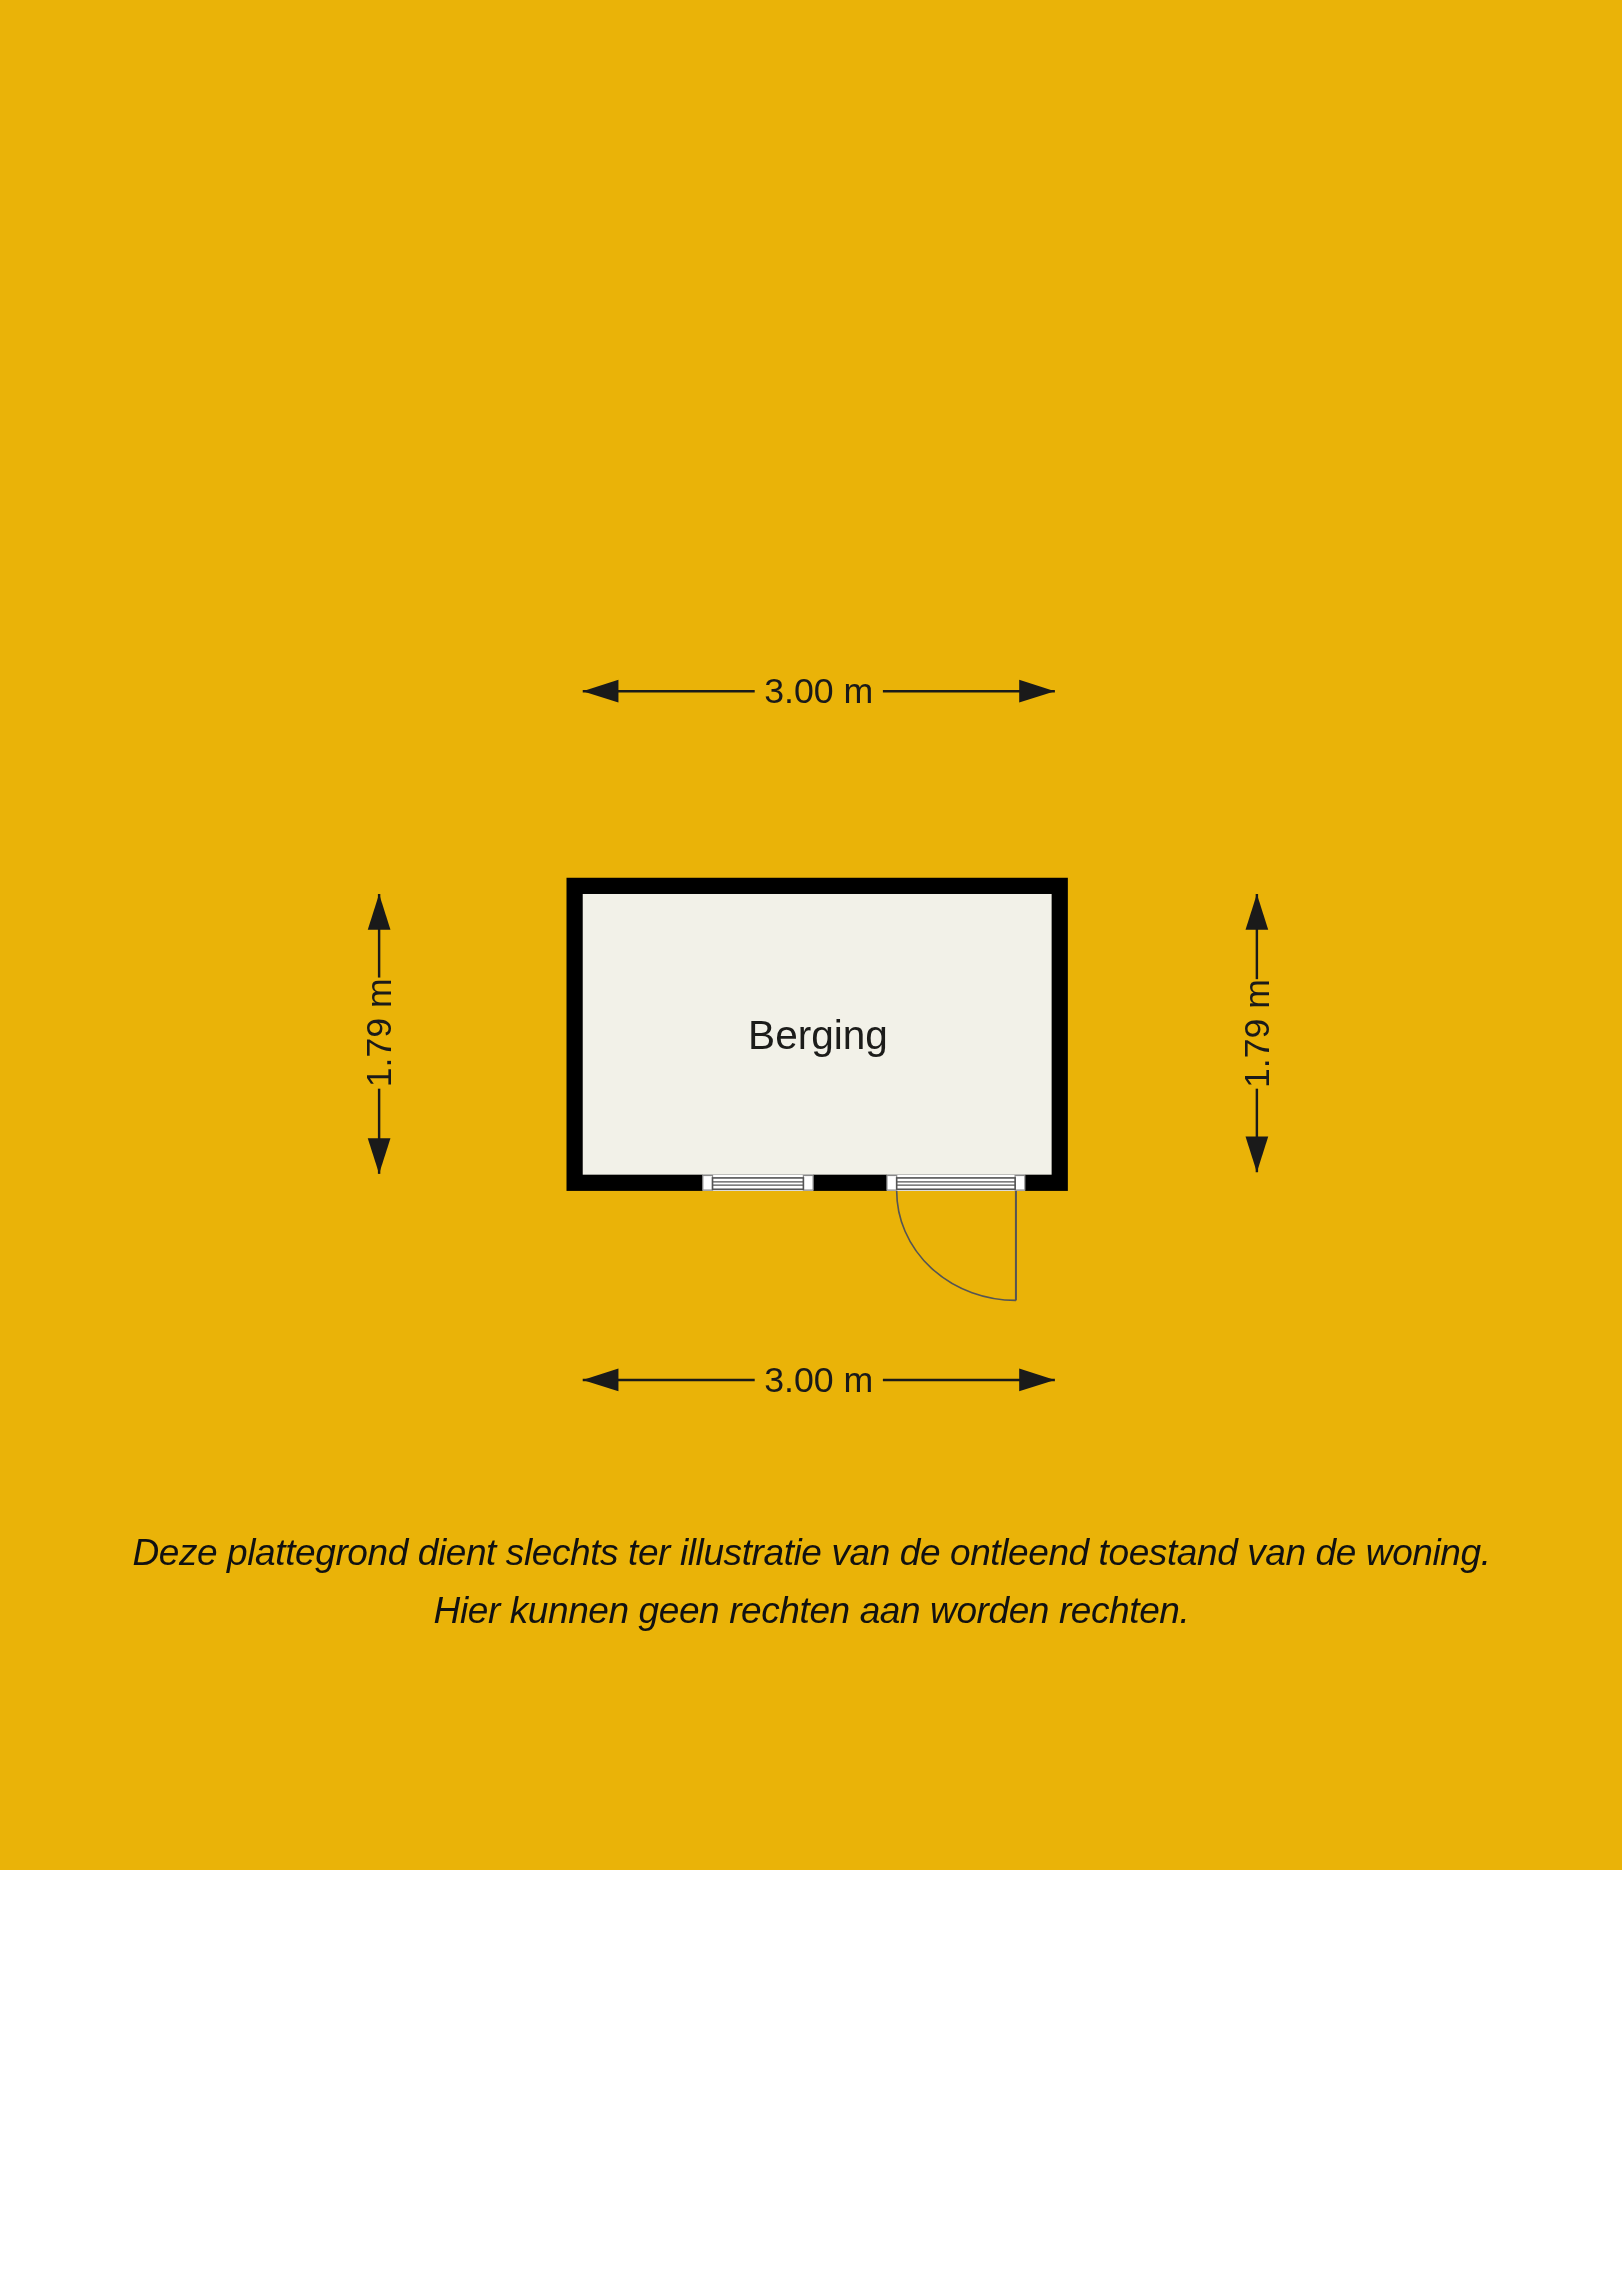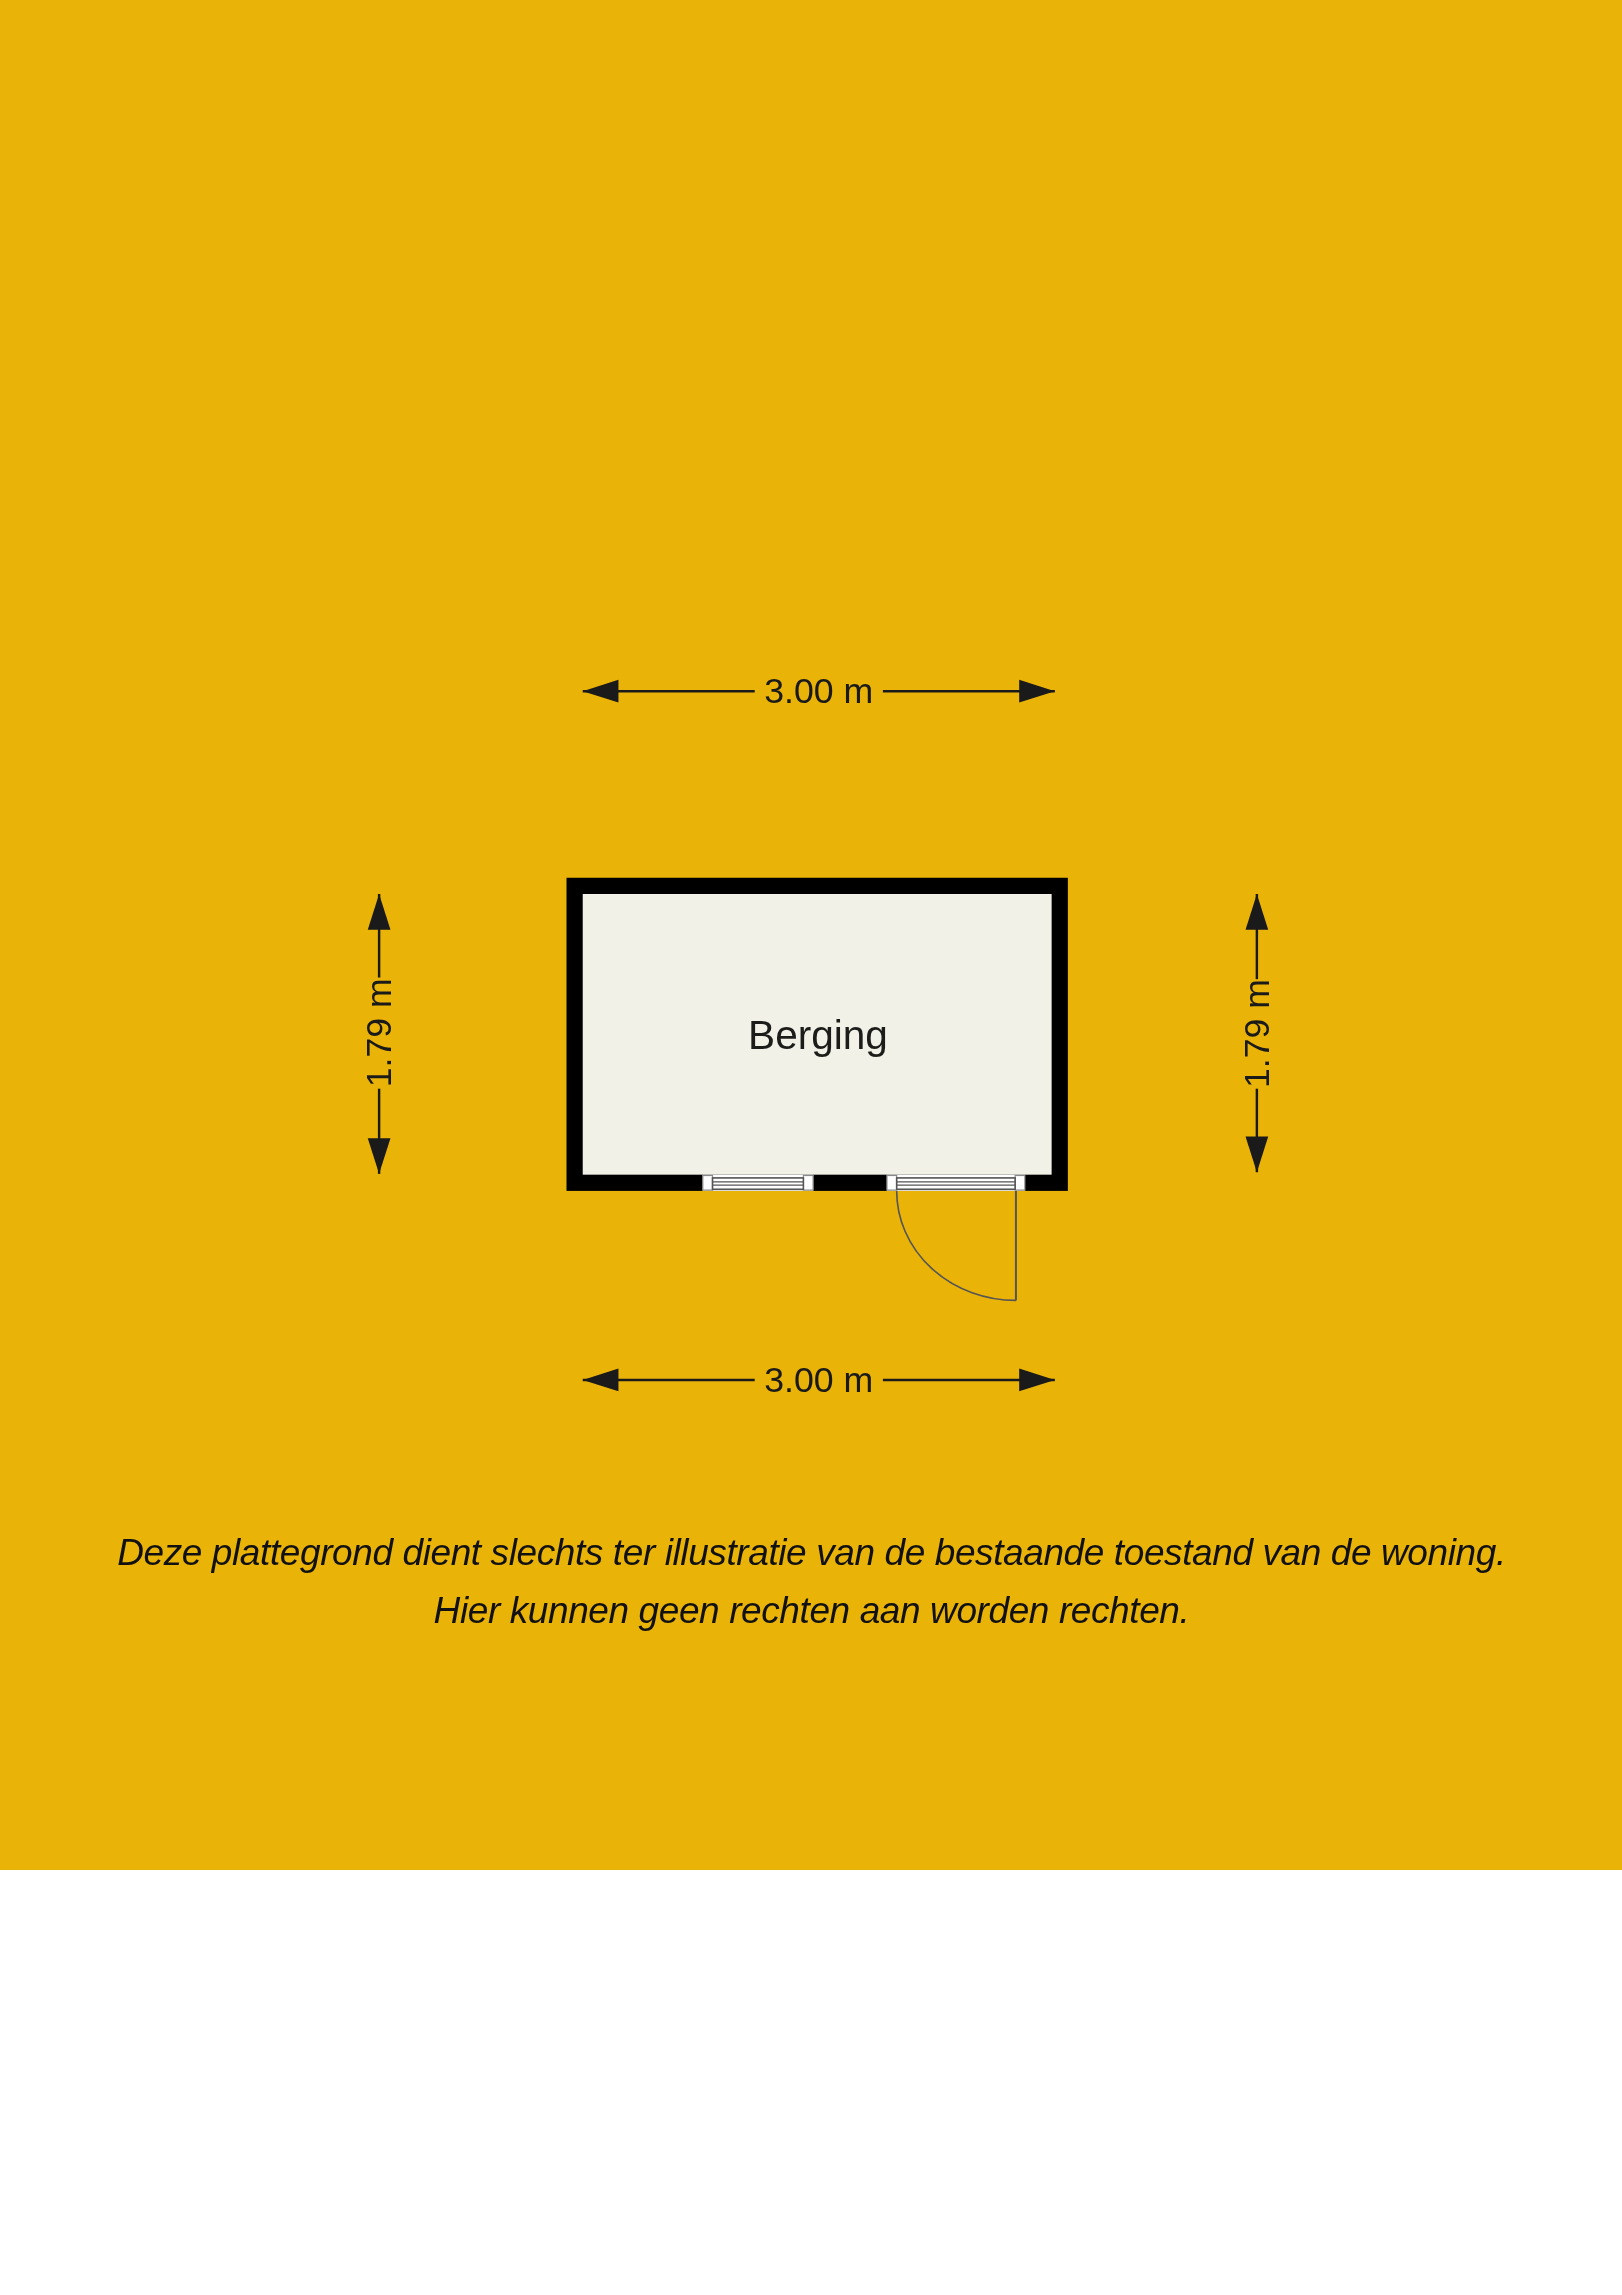--- a/index.html
+++ b/index.html
@@ -108,18 +108,18 @@
       <path d="M718 1701 H930" stroke="#1a1a1a" stroke-width="3" fill="none"></path>
       <path d="M1088 1701 H1300" stroke="#1a1a1a" stroke-width="3" fill="none"></path>
       <polygon points="718,1701 762,1687 762,1715" fill="#1a1a1a"></polygon>
       <polygon points="1300,1701 1256,1687 1256,1715" fill="#1a1a1a"></polygon>
       <text class="dim-text" x="1009" y="1701" text-anchor="middle" dominant-baseline="central">3.00 m</text>
     </g>
 
   </svg>
 
   <div class="disclaimer">
-    <div>Deze plattegrond dient slechts ter illustratie van de bestaande toestand van de woning.</div>
+    <div>Deze plattegrond dient slechts ter illustratie van de ontleend toestand van de woning.</div>
     <div>Hier kunnen geen rechten aan worden rechten.</div>
   </div>
 
 </div>
 
 
 </body></html>

